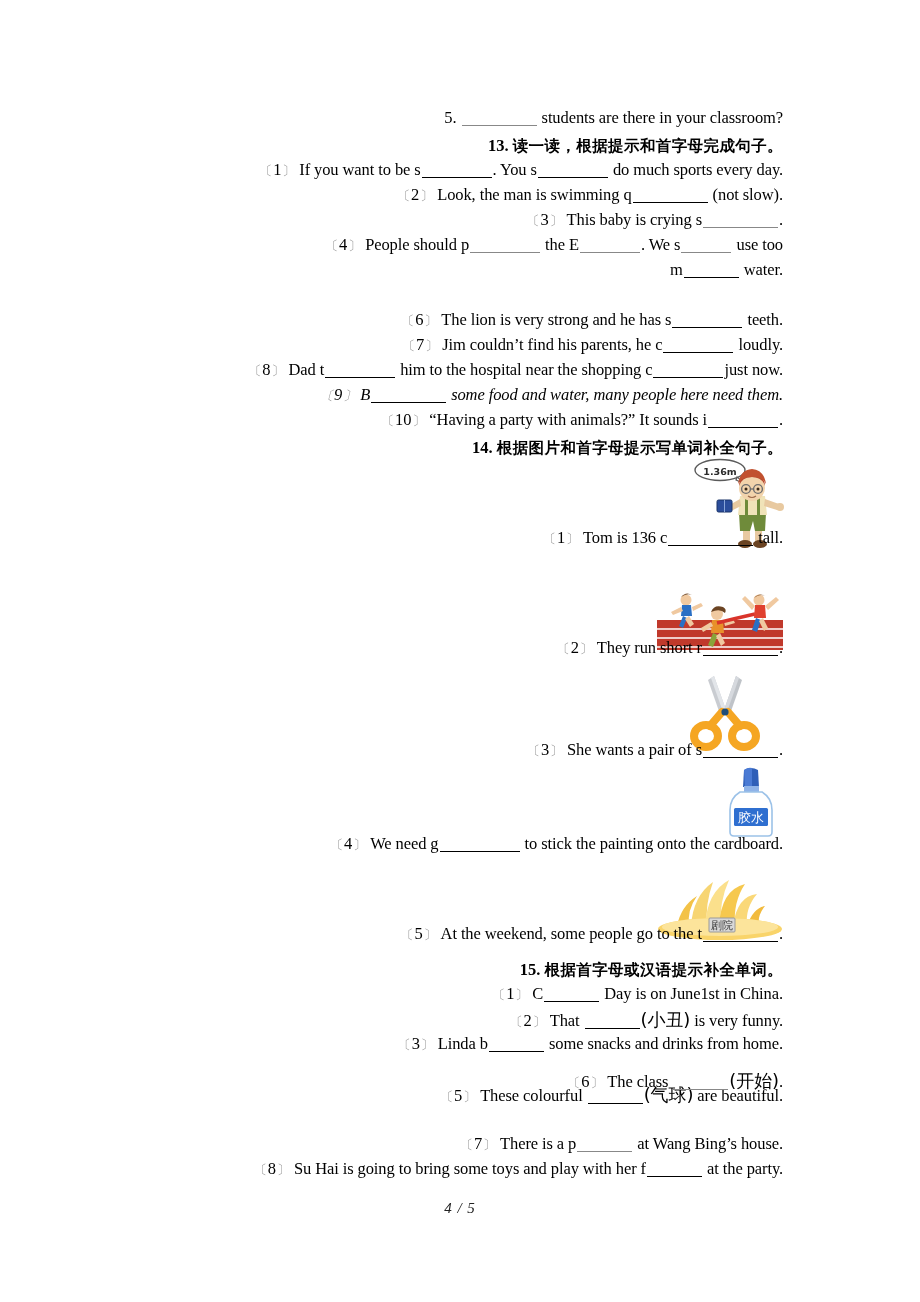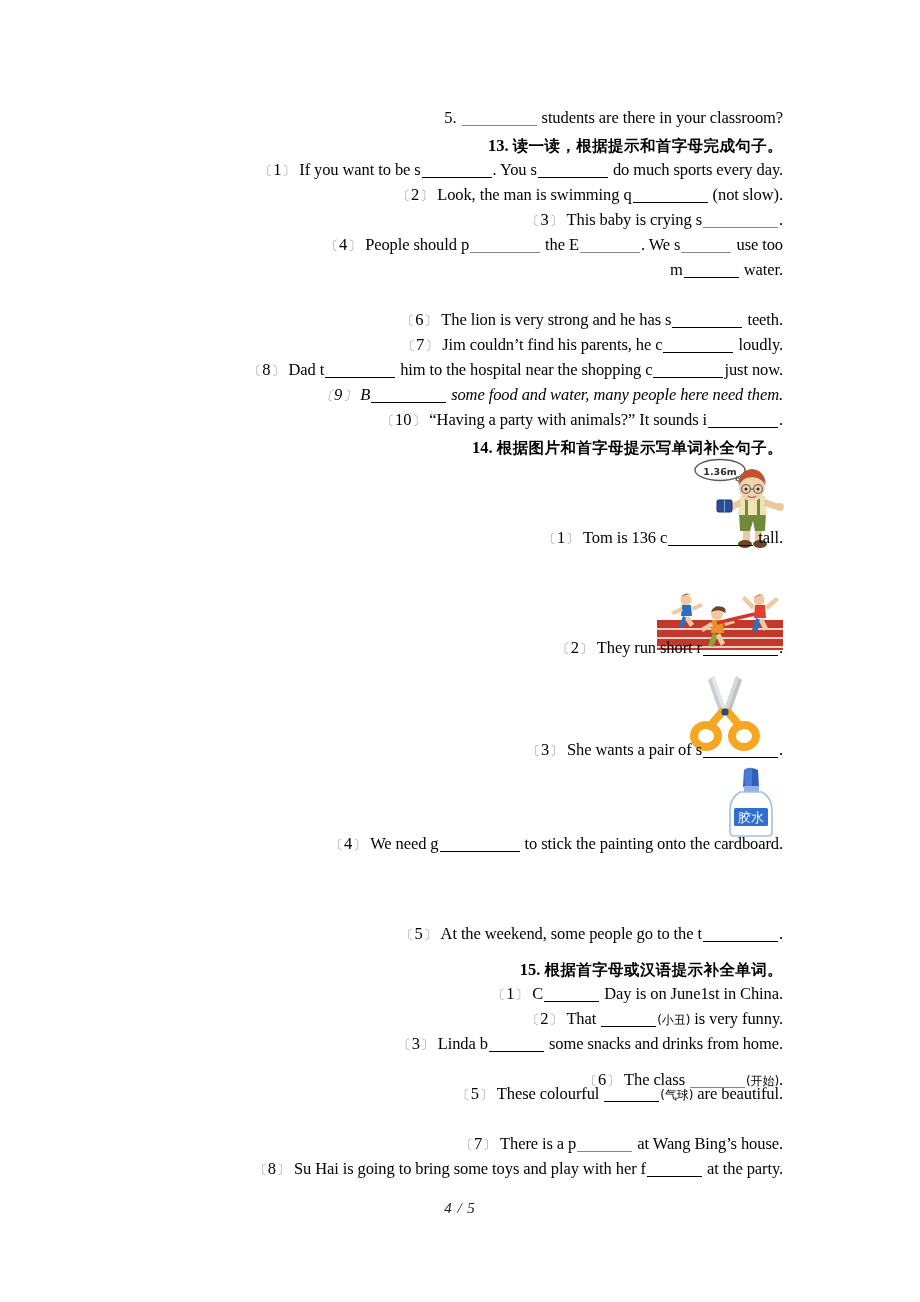--- a/index.html
+++ b/index.html
@@ -49,21 +49,21 @@
   }
   .qn b {
     color: #000000;
     font-family: "Liberation Serif", serif;
     font-size: 16.5px;
     font-weight: normal;
     padding: 0 1px;
   }
   .cn-inline {
     font-family: "DejaVu Sans", sans-serif;
-    font-size: 12px;
+    font-size: 18px;
   }
   
   .bl {
     display: inline-block;
     border-bottom: 1px solid #000;
     vertical-align: -3px;
     height: 14px;
     margin: 0 1px;
   }
   .bl-dim { border-bottom: 1px solid #888; }
@@ -297,20 +297,37 @@
       <text x="31" y="56" font-family="DejaVu Sans, sans-serif" font-size="13" fill="#ffffff" text-anchor="middle">胶水</text>
     </svg>
   </div>
 
   <div class="row line r" style="top:836px;">
     <span class="qn">〔<b>4</b>〕</span>
     <span>We need g</span><span class="bl b80"></span>
     <span>to stick the painting onto the cardboard.</span>
   </div>
 
+  <div class="art" style="left:518px; top:874px; width:130px; height:68px;">
+    <svg viewBox="0 0 130 68" width="130" height="68">
+
+      <path d="M36 52 Q38 22 58 8 Q50 30 52 52 Z" fill="#f7d572"></path>
+      <path d="M50 52 Q52 18 74 6 Q64 28 66 52 Z" fill="#fbe08c"></path>
+      <path d="M64 52 Q66 16 90 10 Q78 28 80 52 Z" fill="#f6c84e"></path>
+      <path d="M78 52 Q82 22 102 20 Q90 34 92 52 Z" fill="#fad878"></path>
+      <path d="M22 52 Q26 32 42 22 Q32 36 34 52 Z" fill="#f3c247"></path>
+      <path d="M92 52 Q98 34 110 32 Q102 42 104 52 Z" fill="#f2bb3e"></path>
+
+      <ellipse cx="65" cy="55" rx="62" ry="11" fill="#f9d46a"></ellipse>
+      <ellipse cx="65" cy="53" rx="58" ry="9" fill="#fce49b"></ellipse>
+
+      <rect x="54" y="44" width="26" height="14" rx="1" fill="#d8d8d8" stroke="#9a9a9a" stroke-width="1"></rect>
+      <text x="67" y="55" font-family="DejaVu Sans, sans-serif" font-size="11" fill="#3a3a3a" text-anchor="middle">剧院</text>
+    </svg>
+  </div>
 
   <div class="row line r" style="top:926px; padding-right:135px;">
     <span class="qn">〔<b>5</b>〕</span>
     <span>At the weekend, some people go to the t</span><span class="bl b75"></span><span>.</span>
   </div>
 
   <div class="row heading" style="top:960px;">
     <span>15.</span>
     <span class="cn">根据首字母或汉语提示补全单词。</span>
   </div>

